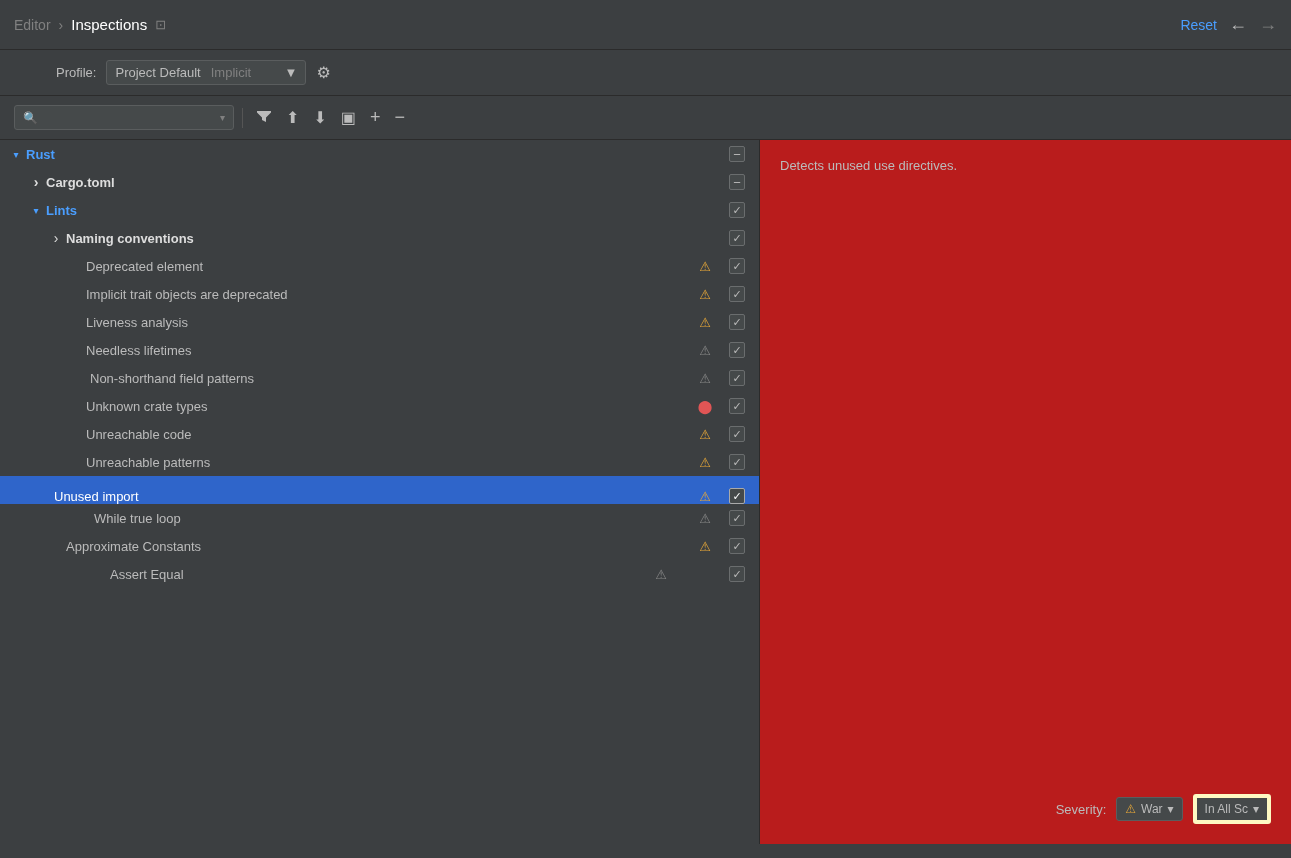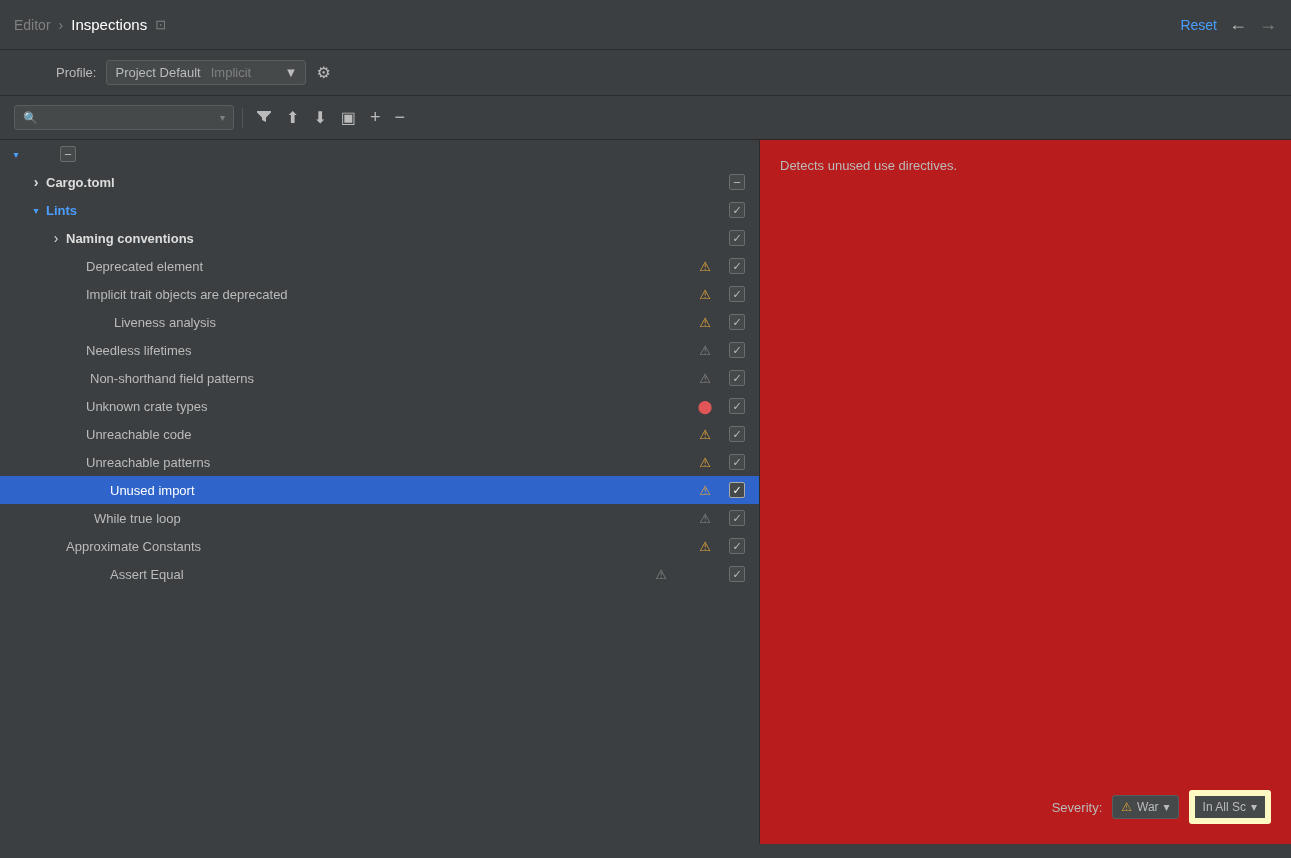--- a/index.html
+++ b/index.html
@@ -283,21 +283,21 @@
       padding: 4px 8px;
       cursor: pointer;
       font-size: 12px;
       color: #bbbbbb;
     }
     .scope-dropdown {
       display: flex;
       align-items: center;
       gap: 5px;
       background: #45494a;
-      border: 6px solid #fef9c3;
+      border: 4px solid #fef9c3;
       border-radius: 3px;
       padding: 4px 8px;
       cursor: pointer;
       font-size: 12px;
       color: #bbbbbb;
     }
   </style>
 </head>
 <body>
 
@@ -342,20 +342,21 @@
   <button class="toolbar-btn" title="Toggle View" style="font-size:16px; color:#bbbbbb;">▣</button>
   <button class="toolbar-btn" style="font-size:18px; color:#bbbbbb;">+</button>
   <button class="toolbar-btn" style="font-size:18px; color:#bbbbbb;">−</button>
 </div>
 
 <div class="main-content">
 
   <div class="left-panel" id="tree-container">
   <div class="tree-item" style="padding-left: 8px;">
         <span class="expand-arrow" style="color: rgb(74, 158, 255);">▾</span>
+        <span class="item-label blue">Rust</span>
         <span class="severity-icon"></span>
         <div class="checkbox-area">
           <div class="check-box indeterminate"></div>
         </div>
       </div>
       <div class="tree-item" style="padding-left: 28px;">
         <span class="expand-arrow" style="color: rgb(221, 221, 221); font-weight: bold; font-size: 14px;">›</span>
         <span class="item-label bold">Cargo.toml</span>
         <span class="severity-icon"></span>
         <div class="checkbox-area">
@@ -387,21 +388,21 @@
         </div>
       </div>
       <div class="tree-item" style="padding-left: 68px;">
         <span class="expand-arrow"></span>
         <span class="item-label">Implicit trait objects are deprecated</span>
         <span class="severity-icon"><span class="severity-warning">⚠</span></span>
         <div class="checkbox-area">
           <div class="check-box checked"></div>
         </div>
       </div>
-      <div class="tree-item" style="padding-left: 68px; margin-left: 28px;">
+      <div class="tree-item" style="padding-left: 68px;">
         <span class="expand-arrow"></span>
         <span class="item-label">Liveness analysis</span>
         <span class="severity-icon"><span class="severity-warning">⚠</span></span>
         <div class="checkbox-area">
           <div class="check-box checked"></div>
         </div>
       </div>
       <div class="tree-item" style="padding-left: 68px;">
         <span class="expand-arrow"></span>
         <span class="item-label">Needless lifetimes</span>
@@ -435,21 +436,21 @@
         </div>
       </div>
       <div class="tree-item" style="padding-left: 68px;">
         <span class="expand-arrow"></span>
         <span class="item-label">Unreachable patterns</span>
         <span class="severity-icon"><span class="severity-warning">⚠</span></span>
         <div class="checkbox-area">
           <div class="check-box checked"></div>
         </div>
       </div>
-      <div class="tree-item selected" style="padding-left: 92px;">
+      <div class="tree-item selected" style="padding-left: 36px; align-items: flex-end;">
         <span class="expand-arrow"></span>
         <span class="item-label" style="color: rgb(255, 255, 255);">Unused import</span>
         <span class="severity-icon"><span class="severity-warning">⚠</span></span>
         <div class="checkbox-area">
           <div class="check-box checked-selected" style="border-color: rgb(170, 170, 170);"></div>
         </div>
       </div>
       <div class="tree-item" style="padding-left: 68px; margin-left: 8px;">
         <span class="expand-arrow"></span>
         <span class="item-label">While true loop</span>

